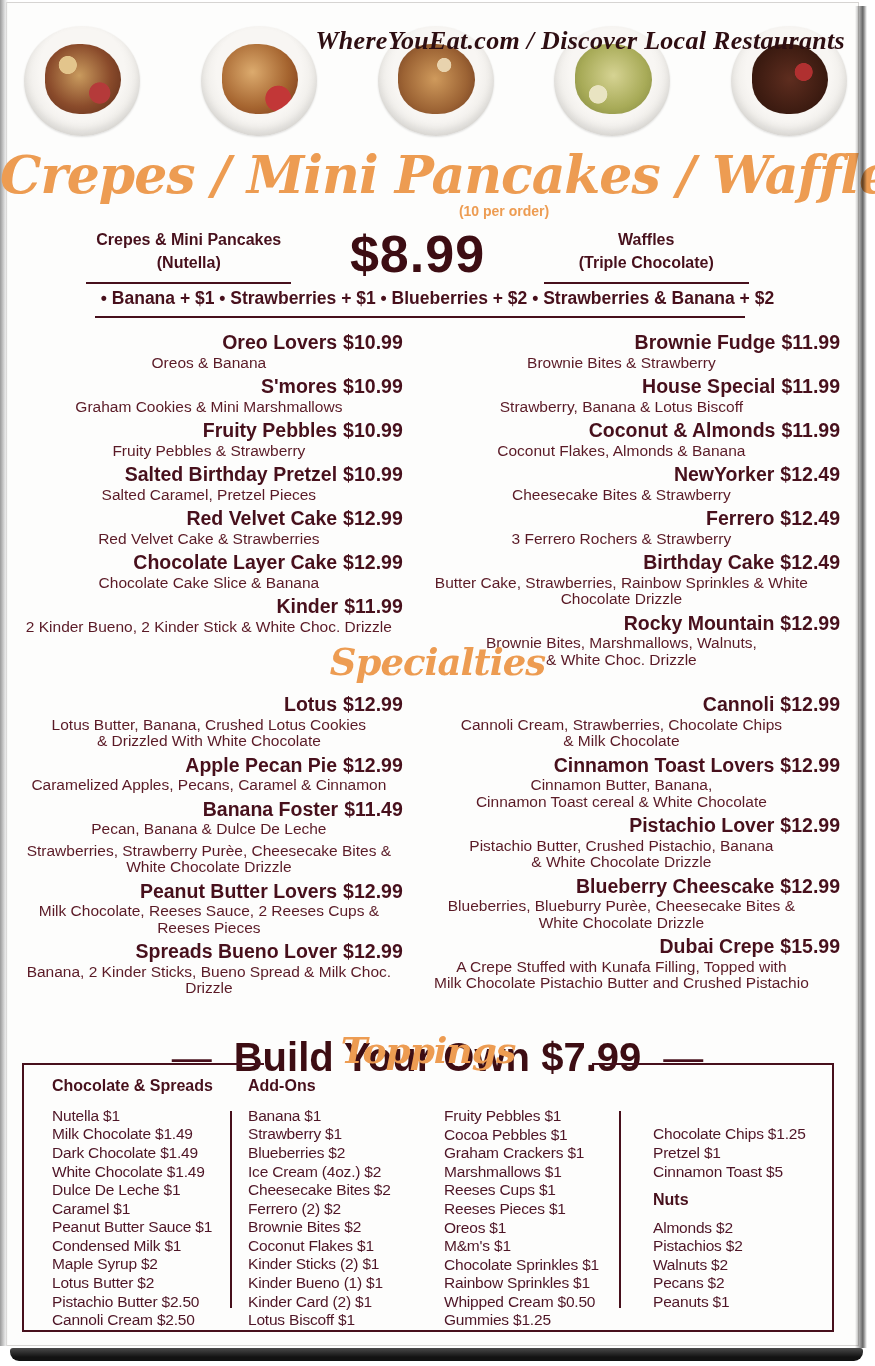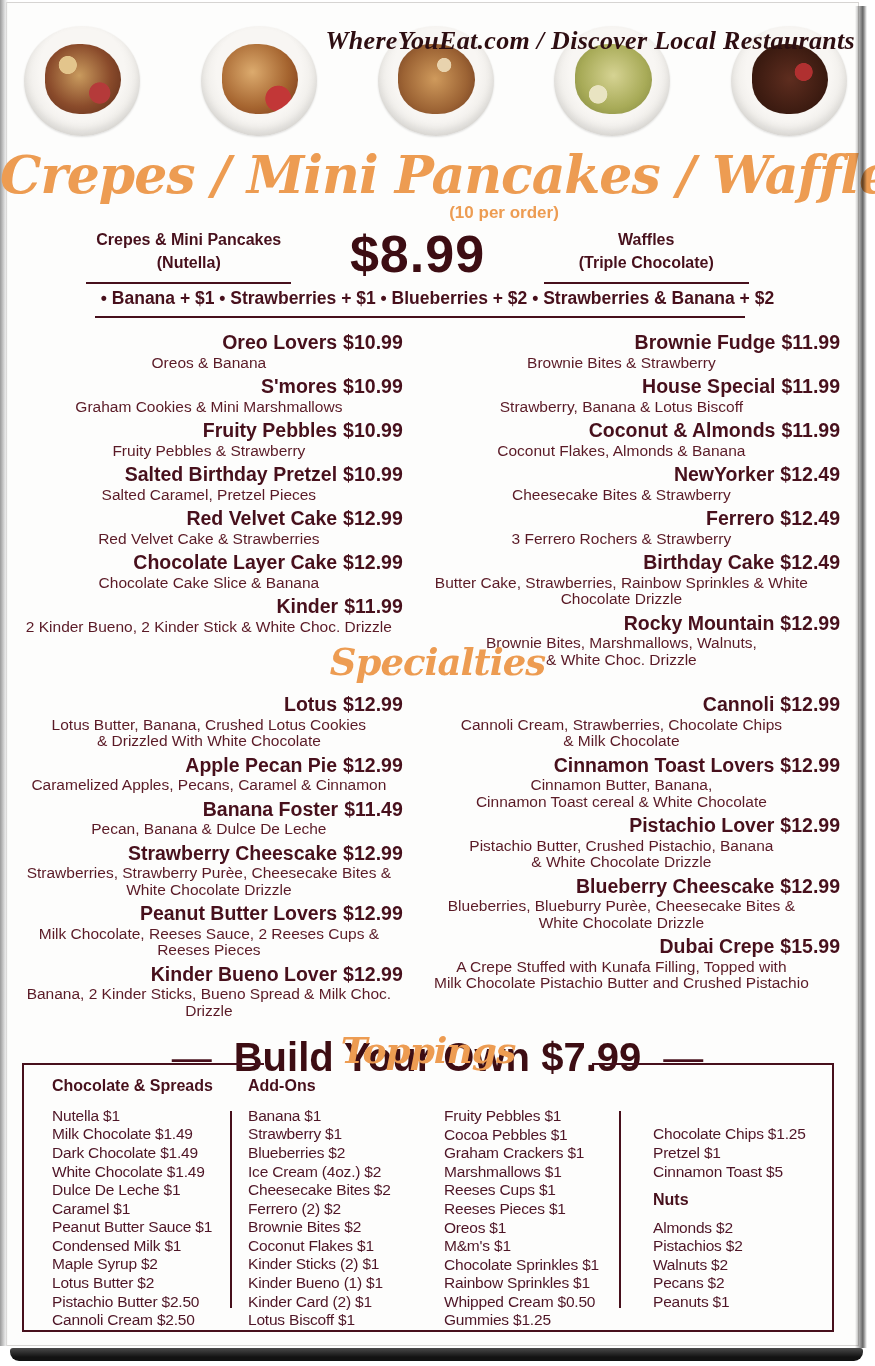--- a/index.html
+++ b/index.html
@@ -33,30 +33,30 @@
          radial-gradient(circle at 60% 30%,#e8d3ae 0 10%,rgba(0,0,0,0) 11%),
          radial-gradient(circle at 48% 50%,#cf9a5c,#9c6334 60%,#713d20 95%);}
   .plate.p4::after{background:
          radial-gradient(circle at 30% 72%,#e9e4c2 0 12%,rgba(0,0,0,0) 13%),
          radial-gradient(circle at 50% 45%,#d6d393,#a8ab58 60%,#83883f 95%);}
   .plate.p5::after{background:
          radial-gradient(circle at 68% 40%,#b03030 0 13%,rgba(0,0,0,0) 14%),
          radial-gradient(circle at 45% 55%,#6b3525,#47201400 0),
          radial-gradient(circle at 50% 50%,#5e2d1f,#3a1a10 70%);}
 
-  .watermark{position:absolute;top:26px;right:20px;z-index:5;
+  .watermark{position:absolute;top:26px;right:30px;z-index:5;
          font-family:"Liberation Serif", serif;font-style:italic;font-weight:700;
          font-size:26px;color:#2E0E12;letter-spacing:0.3px;white-space:nowrap;}
 
   .script{font-family:"DejaVu Serif", serif;font-style:italic;font-weight:bold;
           color:#ED9C52;letter-spacing:-1px;}
   .menu-title{position:absolute;top:144px;left:0;right:0;text-align:center;
           font-size:52px;white-space:nowrap;}
   .per-order{position:absolute;top:203px;left:0;right:0;text-align:center;padding-left:125px;
-          font-size:17px;font-weight:bold;color:#ED9C52;margin-left:8px;}
+          font-size:14px;font-weight:bold;color:#ED9C52;margin-left:8px;}
 
   
   .base-row{position:absolute;top:228px;left:70px;right:110px;display:flex;align-items:flex-start;}
   .base-cell{flex:1;text-align:center;font-size:16px;font-weight:bold;line-height:23px;color:#47101C;}
   .base-underline{height:0;border-bottom:2px solid #47101C;width:205px;margin:8px auto 0;}
   .base-price{flex:0 0 220px;text-align:center;font-size:52px;font-weight:bold;color:#3D0D13;
           line-height:52px;letter-spacing:1px;}
   .fruit-line{position:absolute;top:288px;left:0;right:0;text-align:center;
           font-size:17.5px;font-weight:bold;color:#47101C;}
   .rule1{position:absolute;top:316px;left:95px;width:650px;height:2px;background:#47101C;}
@@ -225,32 +225,31 @@
           <div class="item-title"><span>Apple Pecan Pie</span><span class="t-price">$12.99</span></div>
           <div class="item-desc">Caramelized Apples, Pecans, Caramel &amp; Cinnamon</div>
         </div>
 
         <div class="item">
           <div class="item-title"><span>Banana Foster</span><span class="t-price">$11.49</span></div>
           <div class="item-desc">Pecan, Banana &amp; Dulce De Leche</div>
         </div>
 
         <div class="item">
-          <div class="item-title"><span>Strawberry Cheescake</span><span class="t-price">$12.99</span></div>
           <div class="item-desc">Strawberries, Strawberry Purèe, Cheesecake Bites &amp;
 White Chocolate Drizzle</div>
         </div>
 
         <div class="item">
           <div class="item-title"><span>Peanut Butter Lovers</span><span class="t-price">$12.99</span></div>
           <div class="item-desc">Milk Chocolate, Reeses Sauce, 2 Reeses Cups &amp; Reeses Pieces</div>
         </div>
 
         <div class="item">
-          <div class="item-title"><span>Kinder Bueno Lover</span><span class="t-price">$12.99</span></div>
+          <div class="item-title"><span>Spreads Bueno Lover</span><span class="t-price">$12.99</span></div>
           <div class="item-desc">Banana, 2 Kinder Sticks, Bueno Spread &amp; Milk Choc. Drizzle</div>
         </div>
       </div>
     <div class="col-r">
 
         <div class="item">
           <div class="item-title"><span>Cannoli</span><span class="t-price">$12.99</span></div>
           <div class="item-desc">Cannoli Cream, Strawberries, Chocolate Chips
 &amp; Milk Chocolate</div>
         </div>

